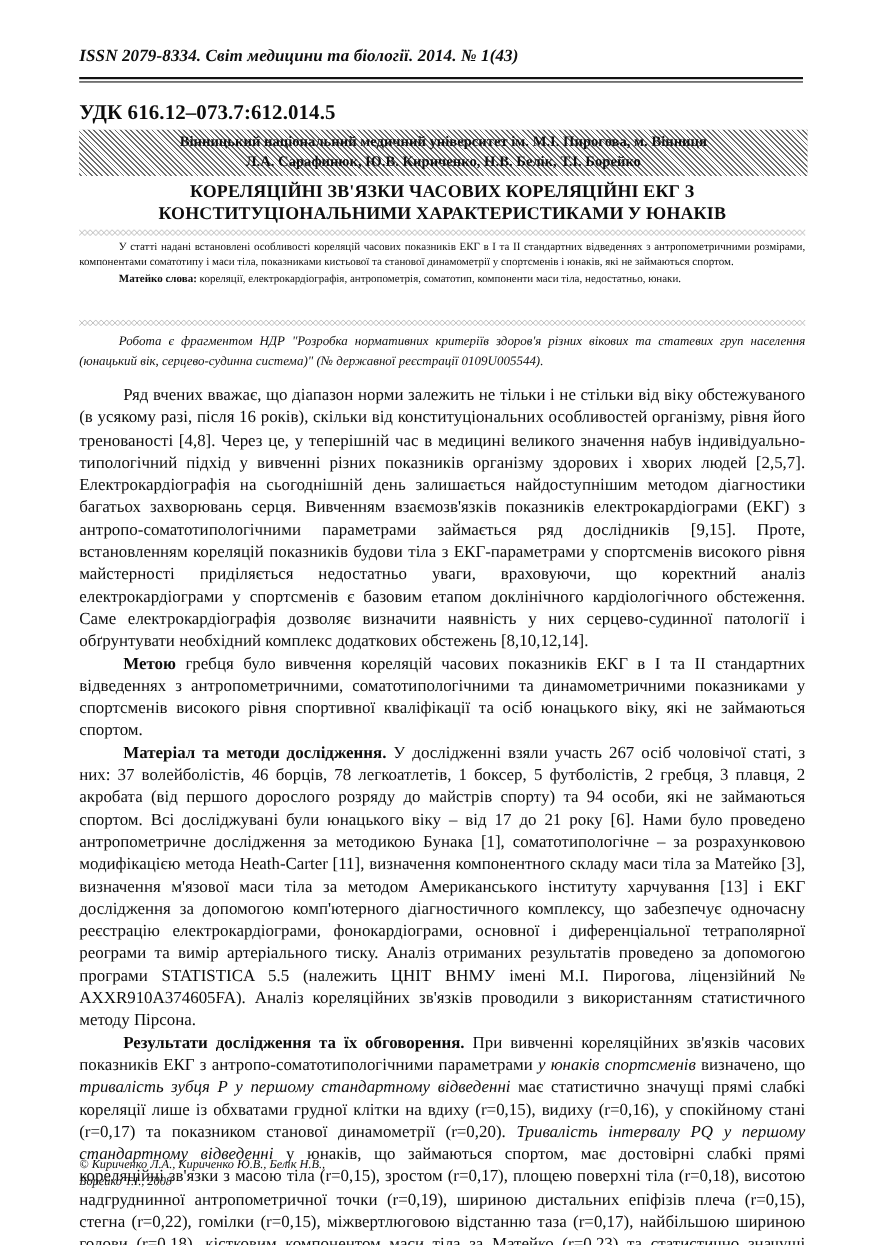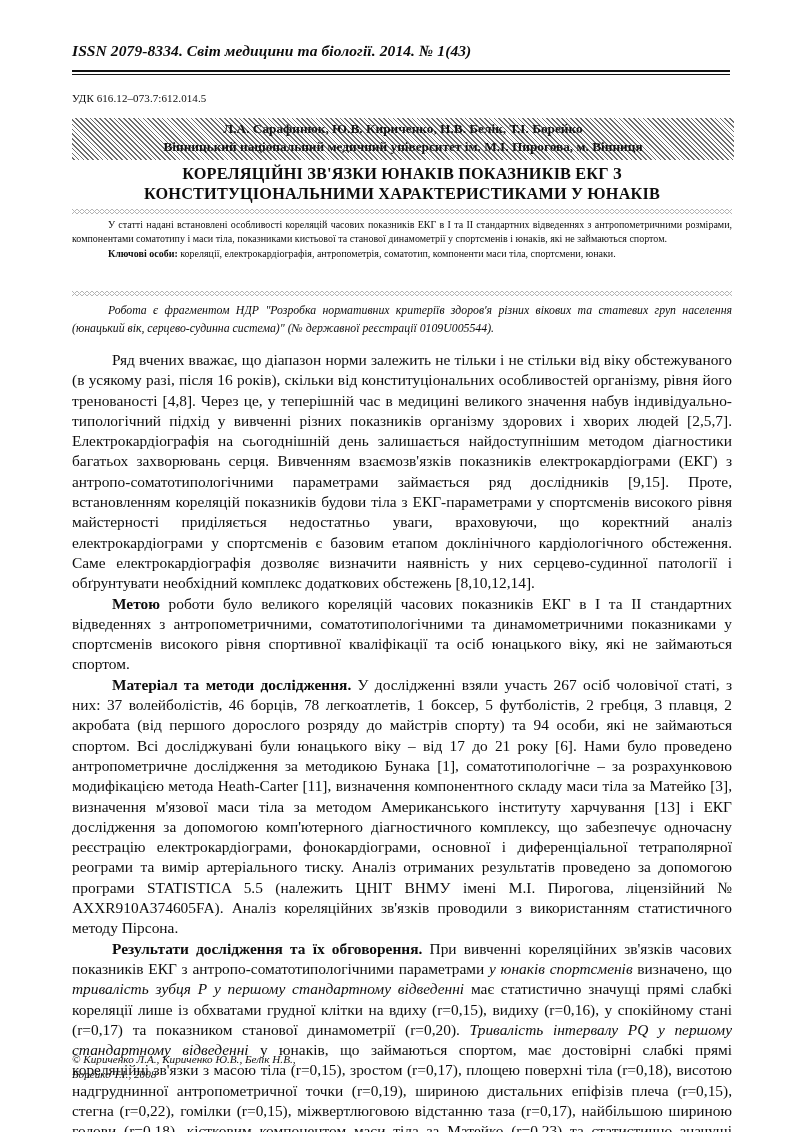--- a/index.html
+++ b/index.html
@@ -44,22 +44,22 @@
     border-bottom: 1px solid #111;
     height: 2px;
     box-sizing: content-box;
   }
 
   
   .udc {
     position: absolute;
     left: 72px;
     top: 92px;
-    font-weight: normal;
-    font-size: 11px;
+    font-weight: bold;
+    font-size: 19px;
     letter-spacing: 0.1px;
   }
 
   
   .author-box {
     position: absolute;
     left: 72px;
     top: 118px;
     width: 662px;
     padding: 2px 0 3px 0;
@@ -183,43 +183,43 @@
 <body>
 
 <div class="page">
 
   <div class="runhead">ISSN 2079-8334. Світ медицини та біології. 2014. № 1(43)</div>
   <div class="head-rule"></div>
 
   <div class="udc">УДК 616.12–073.7:612.014.5</div>
 
   <div class="author-box">
+    <span class="line">Вінницький національний медичний університет ім. М.І. Пирогова, м. Вінниця</span>
     <span class="line">Л.А. Сарафинюк, Ю.В. Кириченко, Н.В. Белік, Т.І. Борейко</span>
-    <span class="line">Вінницький національний медичний університет ім. М.І. Пирогова, м. Вінниця</span>
   </div>
 
   <div class="art-title">
-    <span>КОРЕЛЯЦІЙНІ ЗВ'ЯЗКИ ЮНАКІВ ПОКАЗНИКІВ ЕКГ З КОНСТИТУЦІОНАЛЬНИМИ</span>
+    <span>КОРЕЛЯЦІЙНІ ЗВ'ЯЗКИ ЧАСОВИХ КОРЕЛЯЦІЙНІ ЕКГ З КОНСТИТУЦІОНАЛЬНИМИ</span>
     <span>ХАРАКТЕРИСТИКАМИ У ЮНАКІВ</span>
   </div>
 
   <div class="zigzag zz-top"></div>
 
   <div class="abstract">
     <span>У статті надані встановлені особливості кореляцій часових показників ЕКГ в I та II стандартних відведеннях з антропометричними розмірами, компонентами соматотипу і маси тіла, показниками кистьової та станової динамометрії у спортсменів і юнаків, які не займаються спортом.</span>
-    <span class="kw"><b>Ключові особи:</b> <span>кореляції, електрокардіографія, антропометрія, соматотип, компоненти маси тіла, спортсмени, юнаки.</span></span>
+    <span class="kw"><b>Матейко слова:</b> <span>кореляції, електрокардіографія, антропометрія, соматотип, компоненти маси тіла, недостатньо, юнаки.</span></span>
   </div>
 
   <div class="zigzag zz-bot"></div>
 
   <div class="funding">Робота є фрагментом НДР "Розробка нормативних критеріїв здоров'я різних вікових та статевих груп населення (юнацький вік, серцево-судинна система)" (№ державної реєстрації 0109U005544).</div>
 
   <div class="body-text">
     <p>Ряд вчених вважає, що діапазон норми залежить не тільки і не стільки від віку обстежуваного (в усякому разі, після 16 років), скільки від конституціональних особливостей організму, рівня його тренованості [4,8]. Через це, у теперішній час в медицині великого значення набув індивідуально-типологічний підхід у вивченні різних показників організму здорових і хворих людей [2,5,7]. Електрокардіографія на сьогоднішній день залишається найдоступнішим методом діагностики багатьох захворювань серця. Вивченням взаємозв'язків показників електрокардіограми (ЕКГ) з антропо-соматотипологічними параметрами займається ряд дослідників [9,15]. Проте, встановленням кореляцій показників будови тіла з ЕКГ-параметрами у спортсменів високого рівня майстерності приділяється недостатньо уваги, враховуючи, що коректний аналіз електрокардіограми у спортсменів є базовим етапом доклінічного кардіологічного обстеження. Саме електрокардіографія дозволяє визначити наявність у них серцево-судинної патології і обґрунтувати необхідний комплекс додаткових обстежень [8,10,12,14].</p>
-    <p><b>Метою</b><span> роботи було великого кореляцій часових показників ЕКГ в I та II стандартних відведеннях з антропометричними, соматотипологічними та динамометричними показниками у спортсменів високого рівня спортивної кваліфікації та осіб юнацького віку, які не займаються спортом.</span></p>
+    <p><b>Метою</b><span> гребця було вивчення кореляцій часових показників ЕКГ в I та II стандартних відведеннях з антропометричними, соматотипологічними та динамометричними показниками у спортсменів високого рівня спортивної кваліфікації та осіб юнацького віку, які не займаються спортом.</span></p>
     <p><b>Матеріал та методи дослідження.</b><span> У дослідженні взяли участь 267 осіб чоловічої статі, з них: 37 волейболістів, 46 борців, 78 легкоатлетів, 1 боксер, 5 футболістів, 2 гребця, 3 плавця, 2 акробата (від першого дорослого розряду до майстрів спорту) та 94 особи, які не займаються спортом. Всі досліджувані були юнацького віку – від 17 до 21 року [6]. Нами було проведено антропометричне дослідження за методикою Бунака [1], соматотипологічне – за розрахунковою модифікацією метода Heath-Carter [11], визначення компонентного складу маси тіла за Матейко [3], визначення м'язової маси тіла за методом Американського інституту харчування [13] і ЕКГ дослідження за допомогою комп'ютерного діагностичного комплексу, що забезпечує одночасну реєстрацію електрокардіограми, фонокардіограми, основної і диференціальної тетраполярної реограми та вимір артеріального тиску. Аналіз отриманих результатів проведено за допомогою програми STATISTICA 5.5 (належить ЦНІТ ВНМУ імені М.І. Пирогова, ліцензійний № AXXR910A374605FA). Аналіз кореляційних зв'язків проводили з використанням статистичного методу Пірсона.</span></p>
     <p><b>Результати дослідження та їх обговорення.</b><span> При вивченні кореляційних зв'язків часових показників ЕКГ з антропо-соматотипологічними параметрами </span><i>у юнаків спортсменів</i><span> визначено, що </span><i>тривалість зубця Р у першому стандартному відведенні</i><span> має статистично значущі прямі слабкі кореляції лише із обхватами грудної клітки на вдиху (r=0,15), видиху (r=0,16), у спокійному стані (r=0,17) та показником станової динамометрії (r=0,20). </span><i>Тривалість інтервалу PQ у першому стандартному відведенні</i><span> у юнаків, що займаються спортом, має достовірні слабкі прямі кореляційні зв'язки з масою тіла (r=0,15), зростом (r=0,17), площею поверхні тіла (r=0,18), висотою надгруднинної антропометричної точки (r=0,19), шириною дистальних епіфізів плеча (r=0,15), стегна (r=0,22), гомілки (r=0,15), міжвертлюговою відстанню таза (r=0,17), найбільшою шириною голови (r=0,18), кістковим компонентом маси тіла за Матейко (r=0,23) та статистично значущі слабкі зворотні кореляції з найбільшою довжиною голови (r=-0,17) і товщиною двох шкірно-жирових складок – на передпліччі (r=-0,16) й на грудях (r=-0,15). У юнаків спортсменів </span></p>
   </div>
 
   <div class="footer-copy">
     <span>© Кириченко Л.А., Кириченко Ю.В., Белік Н.В.,</span>
     <span>Борейко Т.І., 2008</span>
   </div>
 
 

